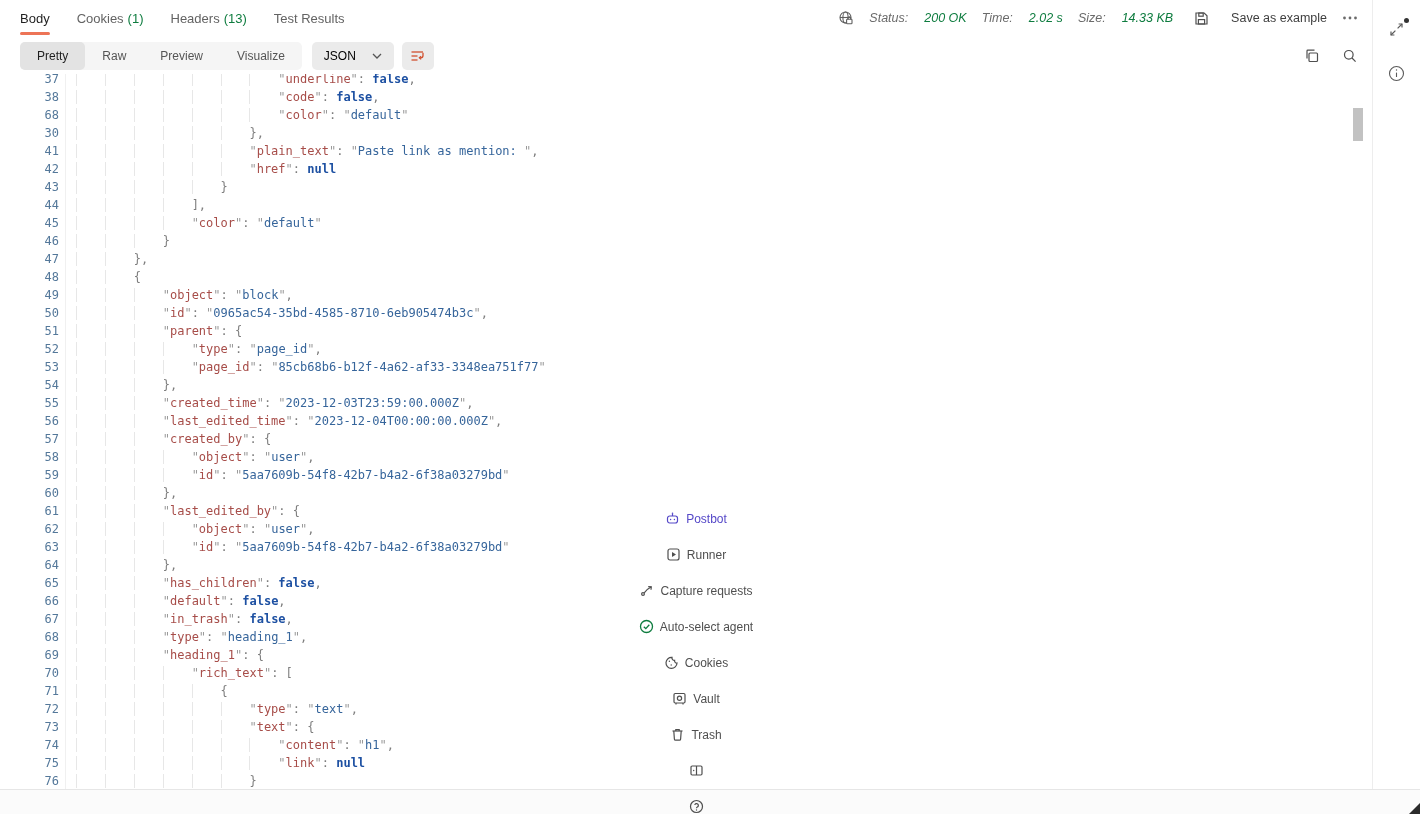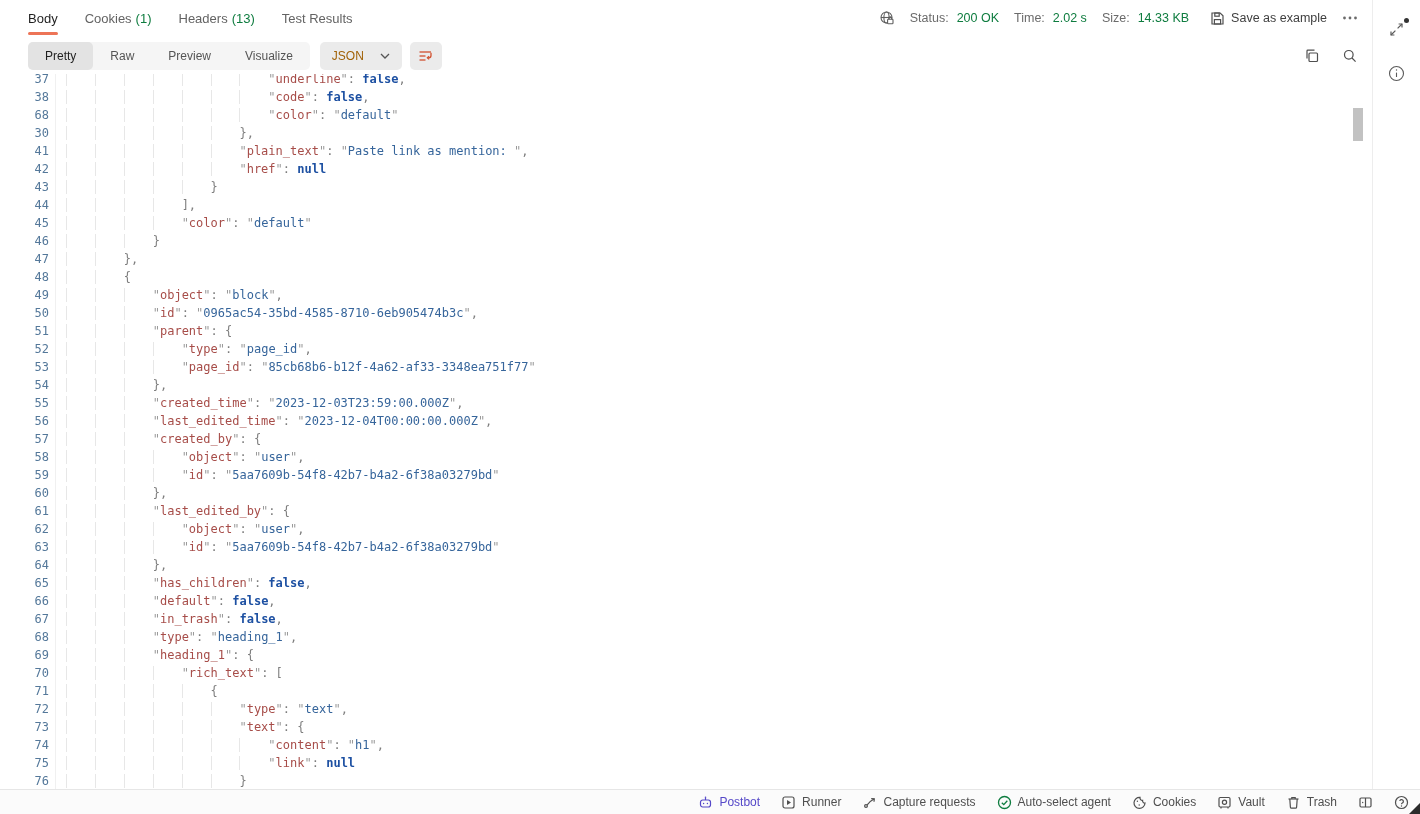--- a/index.html
+++ b/index.html
@@ -4,62 +4,62 @@
 <style>
   * { margin:0; padding:0; box-sizing:border-box; }
   html,body { background:#ffffff; }
   .app {
     position:relative; width:1420px; height:814px; background:#ffffff;
     overflow:hidden; font-family:"Liberation Sans", sans-serif; color:#212121;
   }
 
   
   .code-area { position:absolute; left:0; top:0; right:48px; bottom:25px; overflow:hidden; background:#fff; }
-  .code-inner { position:absolute; top:70px; left:4px; right:0; }
+  .code-inner { position:absolute; top:70px; left:14px; right:0; }
   .line { display:flex; height:18px; line-height:18px; font-family:"DejaVu Sans Mono", monospace; font-size:12px; }
   .ln { flex:none; width:45px; padding-right:0; text-align:right; color:#54789A; }
   .ln-pad { flex:none; width:7px; border-right:1px solid #f0f0f0; }
   .lc { margin-left:10px; white-space:pre; }
   .ig { display:inline; white-space:pre; box-shadow:inset 1px 0 0 #e7e7e7; }
   .k { color:#A74D49; }
   .s { color:#36659B; }
   .b { color:#1D50A2; font-weight:bold; }
   .p { color:#7d7d7d; }
   .q { color:#9a9a9a; }
 
   .scroll-thumb { position:absolute; right:57px; top:108px; width:10px; height:33px; background:#c2c2c2; }
 
   
-  .header { position:absolute; top:0; left:16px; right:48px; height:74px; background:#fff; z-index:5;text-align:center; }
+  .header { position:absolute; top:0; left:8px; right:48px; height:74px; background:#fff; z-index:5;text-align:center; }
   .tab-row { height:36px; display:flex; align-items:center; padding:0 14px 0 12px; }
   .tab { position:relative; height:36px; display:flex; align-items:center; margin-right:27px; font-size:13px; color:#636363; cursor:default; }
   .tab.active { color:#1f1f1f; }
   .tab.active::after { content:''; position:absolute; left:0; right:0; bottom:1px; height:3px; background:#ED7457; border-radius:3px; }
   .tab .count { color:#0E7C3F; margin-left:4px; }
   .meta { margin-left:auto; display:flex; align-items:center; gap:15px; font-size:12.5px; color:#6b6b6b; }
-  .metric { display:flex; align-items:center; gap:8px; white-space:nowrap; }
+  .metric { display:flex; align-items:center; gap:16px; white-space:nowrap;font-style:italic; }
   .metric .val { color:#0E7C3F; }
-  .save-btn { display:flex; align-items:center; gap:6px; color:#3f3f3f; margin-left:6px; }
+  .save-btn { display:flex; align-items:center; gap:22px; color:#3f3f3f; margin-left:6px; }
   .iconbtn { display:flex; align-items:center; justify-content:center; }
 
   .toolbar { position:absolute; top:42px; left:12px; right:14px; height:28px; display:flex; align-items:center; }
   .seg { display:flex; align-items:center; background:#f5f5f5; border-radius:5px; height:28px; }
   .seg-btn { padding:0 17px; height:28px; line-height:28px; font-size:12px; color:#555; border-radius:5px; }
   .seg-btn.active { background:#e3e3e3; color:#1f1f1f; }
-  .lang-btn { margin-left:10px; height:28px; display:flex; align-items:center; gap:16px; background:#ebebeb; border-radius:5px; padding:0 12px; font-size:12px; color:#a16207; }
+  .lang-btn { margin-left:10px; height:28px; display:flex; align-items:center; gap:16px; background:#ebebeb; border-radius:5px; padding:0 12px; font-size:12px; color:#000000; }
   .wrap-btn { margin-left:8px; width:32px; height:28px; display:flex; align-items:center; justify-content:center; background:#ebebeb; border-radius:5px; }
   .toolbar-right { margin-left:auto; display:flex; align-items:center; gap:22px; }
 
   
   .right-strip { position:absolute; top:0; right:0; width:48px; bottom:25px; background:#fff; border-left:1px solid #ededed; display:flex; flex-direction:column; align-items:center; padding-top:22px; gap:28px; z-index:6; }
   .expand-wrap { position:relative; }
   .notif-dot { position:absolute; top:-4px; right:-5px; width:5px; height:5px; border-radius:50%; background:#333; }
 
   
-  .status-bar { position:absolute; left:0; right:0; bottom:0; height:25px; background:#fbfbfb; border-top:1px solid #e6e6e6; display:flex; align-items:center; justify-content:flex-end; gap:21px; padding-right:11px; font-size:12px; color:#4f4f4f; z-index:7; }
+  .status-bar { position:absolute; left:0; right:0; bottom:0; height:25px; background:#fbfbfb; border-top:1px solid #e6e6e6; display:flex; align-items:center; justify-content:flex-end; gap:21px; padding-right:28px; font-size:12px; color:#4f4f4f; z-index:7;flex-direction:column; }
   .sb-item { display:flex; align-items:center; gap:6px; white-space:nowrap; }
   .sb-item.postbot { color:#5548C8; }
   .corner { position:absolute; right:0; bottom:0; width:0; height:0; border-left:11px solid transparent; border-bottom:11px solid #2b2b2b; z-index:8; }
 
   svg { display:block; }
 </style>
 </head>
 <body>
 
 <div class="app">

